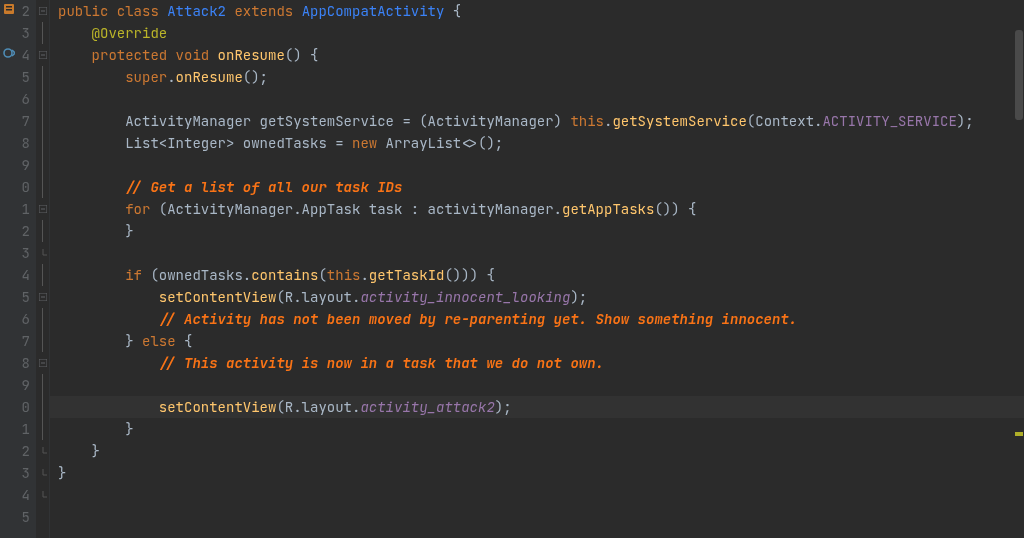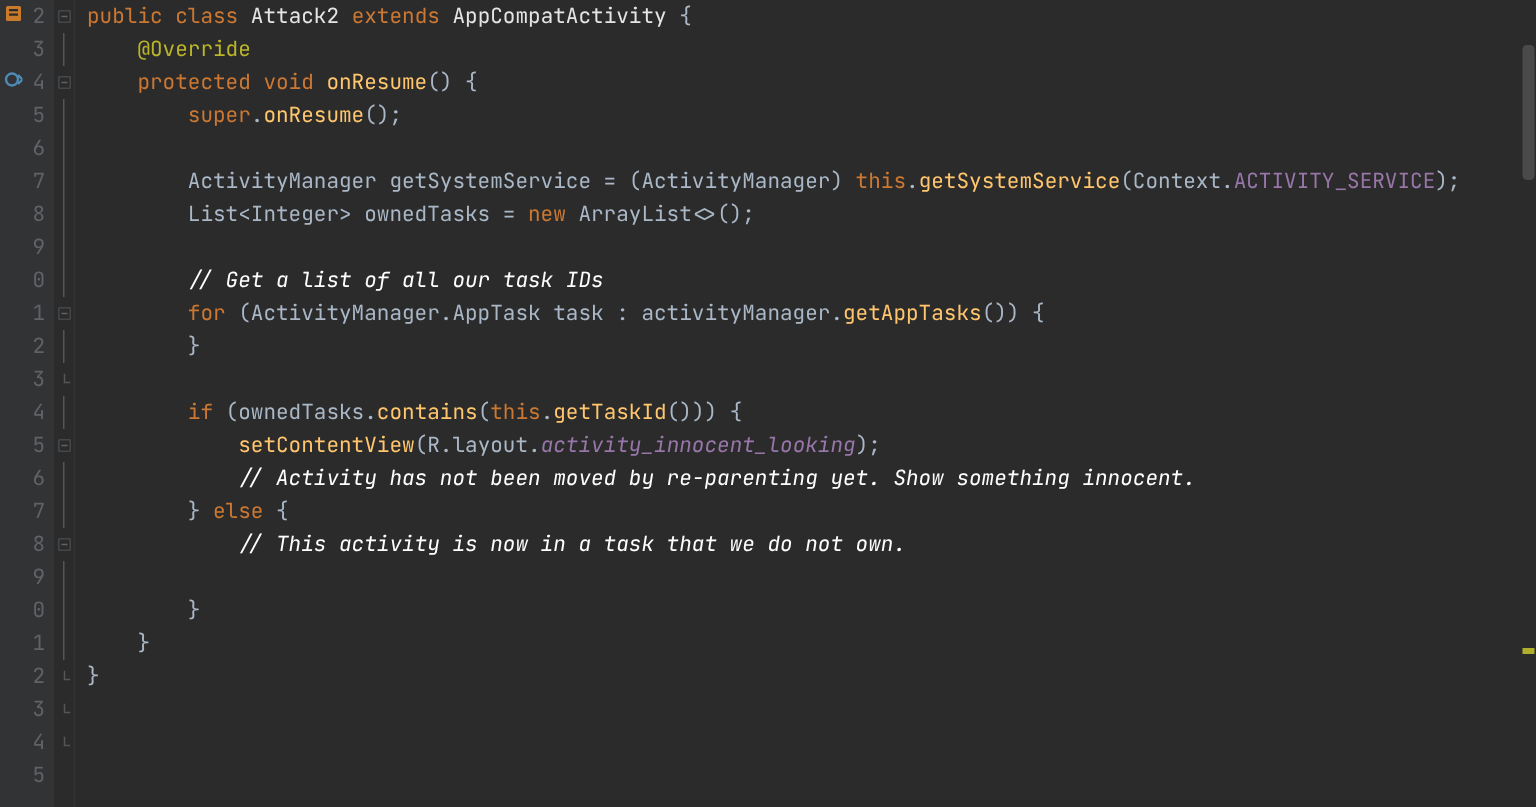--- a/index.html
+++ b/index.html
@@ -36,24 +36,24 @@
   .code-area { flex:1; position:relative; overflow:hidden; }
   .code-line {
     height: 22px; white-space: pre; padding-left: 8px;
   }
   .hl-line { background: #323232; }
   .kw   { color: #cc7832; }
   .anno { color: #bbb529; }
   .fn   { color: #ffc66d; }
   .fld  { color: #9876aa; font-style: italic; }
   .cst  { color: #9876aa; }
-  .cmt  { color: #ffffff; font-style: italic; }
+  .cmt  { color: #f97316; font-style: italic; font-weight: bold; }
   .pun  { color: #a9b7c6; }
   .this { color: #cc7832; }
-  .type { color: #e5e5e5; }
+  .type { color: #3b82f6; }
   .override-icon svg { display:block; }
 
   .scrollbar {
     position:absolute; right:0; top:0; width:10px; height:100%;
     background: transparent;
   }
   .scroll-thumb {
     position:absolute; right:1px; width:8px; height:90px; top:30px;
     background: rgba(166,166,166,0.25); border-radius:3px;
   }
@@ -210,20 +210,21 @@
         <div class="code-line"><span class="pun">        </span><span class="cmt">// Get a list of all our task IDs</span></div>
         <div class="code-line"><span class="pun">        </span><span class="kw">for </span><span class="pun">(ActivityManager.AppTask task : activityManager.</span><span class="fn">getAppTasks</span><span class="pun">()) {</span></div>
         <div class="code-line"><span class="pun">        }</span></div>
         <div class="code-line"></div>
         <div class="code-line"><span class="pun">        </span><span class="kw">if </span><span class="pun">(ownedTasks.</span><span class="fn">contains</span><span class="pun">(</span><span class="this">this</span><span class="pun">.</span><span class="fn">getTaskId</span><span class="pun">())) {</span></div>
         <div class="code-line"><span class="pun">            </span><span class="fn">setContentView</span><span class="pun">(R.layout.</span><span class="fld">activity_innocent_looking</span><span class="pun">);</span></div>
         <div class="code-line"><span class="pun">            </span><span class="cmt">// Activity has not been moved by re-parenting yet. Show something innocent.</span></div>
         <div class="code-line"><span class="pun">        } </span><span class="kw">else </span><span class="pun">{</span></div>
         <div class="code-line"><span class="pun">            </span><span class="cmt">// This activity is now in a task that we do not own.</span></div>
         <div class="code-line"><span class="pun">            </span></div>
+        <div class="code-line hl-line" style="position: relative;"><span class="pun">            </span><span class="fn">setContentView</span><span class="pun">(R.layout.</span><span class="fld">activity_attack2</span><span class="pun">);</span></div>
         <div class="code-line"><span class="pun">        }</span></div>
         <div class="code-line"><span class="pun">    }</span></div>
         <div class="code-line"><span class="pun">}</span></div>
         <div class="code-line"></div>
       </div>
     <div class="scrollbar">
       <div class="scroll-thumb"></div>
       <div class="warn-mark" style="top:432px;"></div>
     </div>
   </div>

